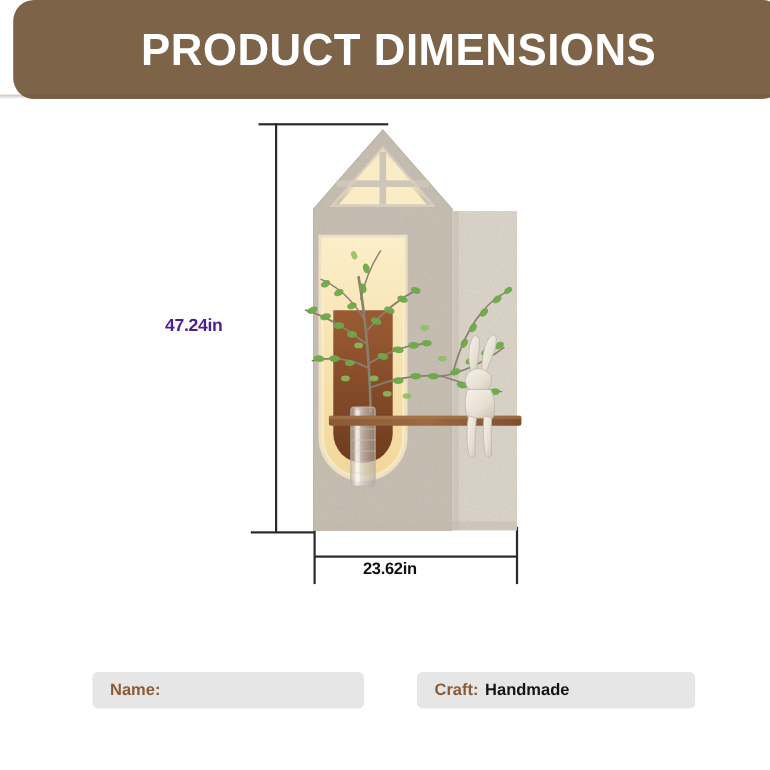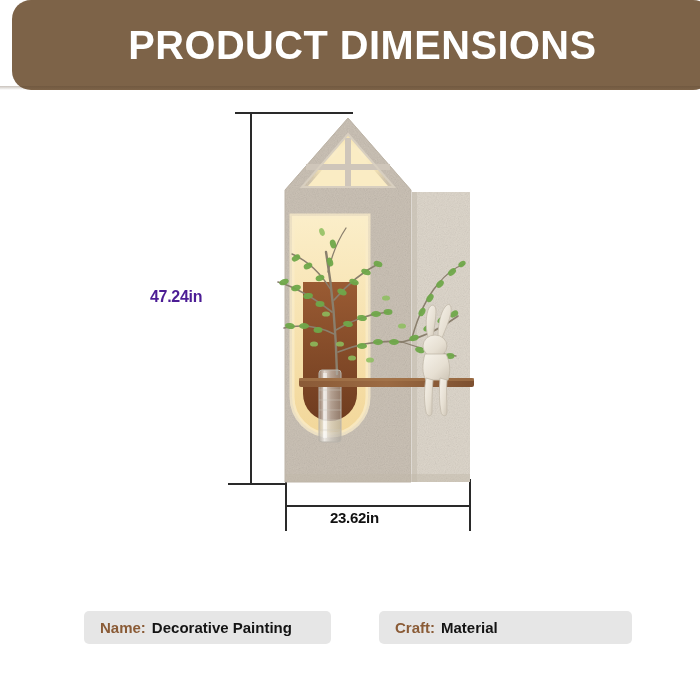--- a/index.html
+++ b/index.html
@@ -268,21 +268,20 @@
         <path d="M178,266 C177,278 177,290 179,300 C180,305 185,305 185,300 C185,290 184,278 185,268 Z"></path>
       </g>
 
       <rect x="23" y="362" width="185" height="8" fill="#c0b7a9" opacity="0.45"></rect>
     </svg>
   </div>
 
   <div class="spec-grid">
     <div class="spec-box c0 r0">
       <span class="spec-label">Name:</span>
-      <span class="spec-value">Decorative Painting</span>
     </div>
     <div class="spec-box c1 r0">
       <span class="spec-label">Craft:</span>
-      <span class="spec-value">Material</span>
+      <span class="spec-value">Handmade</span>
     </div>
   </div>
 
 </div>
 
 </body></html>

